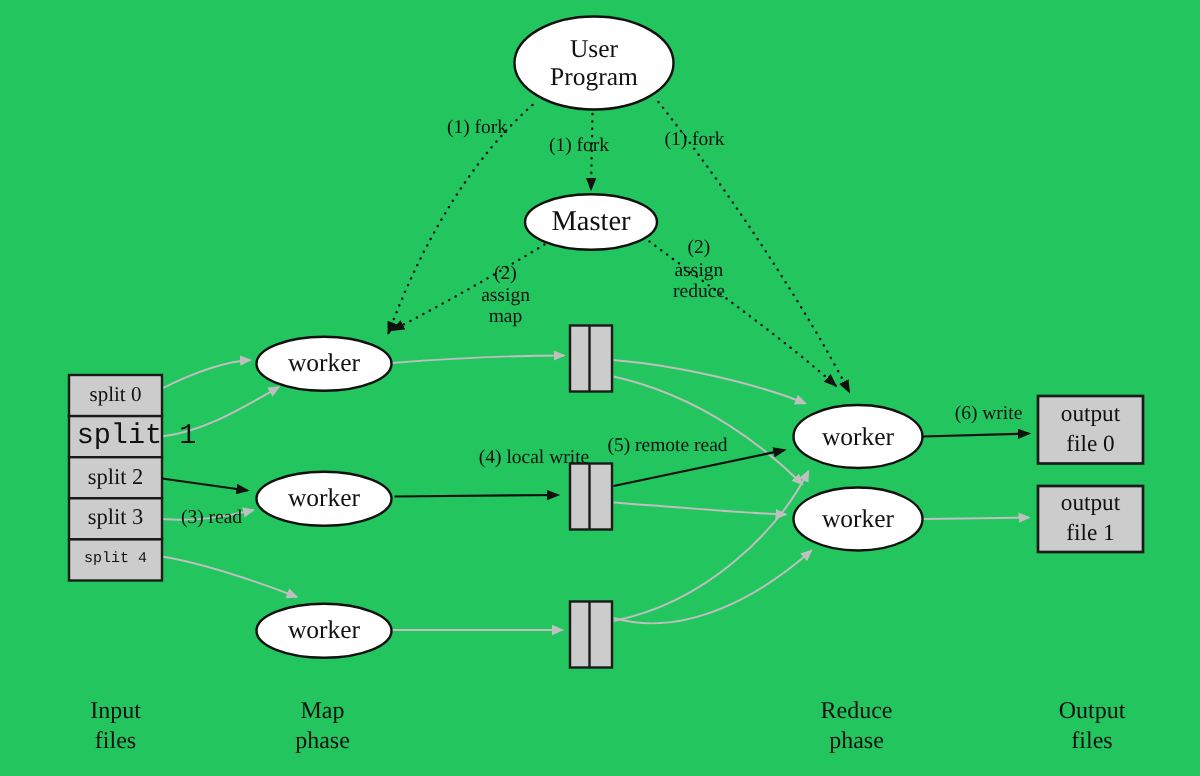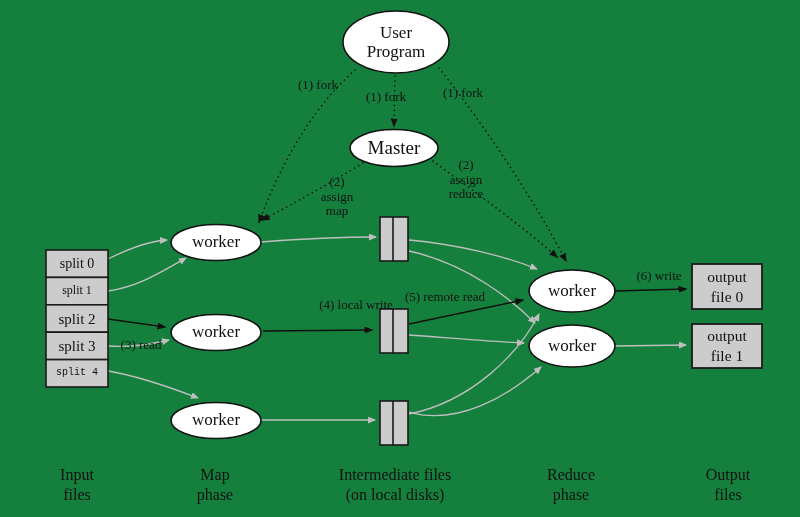--- a/index.html
+++ b/index.html
@@ -1,17 +1,17 @@
 <!DOCTYPE html>
 <html><head>
 <meta charset="utf-8">
 <style>
   html,body{margin:0;padding:0;background:#ffffff;}
   .stage{
-    position:relative;width:800px;height:517px;background:#15803d;overflow:hidden;
+    position:relative;width:800px;height:517px;background:#22c55e;overflow:hidden;
     font-family:"Liberation Serif","DejaVu Serif",serif;color:#111111;
   }
   .stage svg{position:absolute;left:0;top:0;}
   .lbl{
     position:absolute;transform:translate(-50%,-50%);
     white-space:pre-line;text-align:center;line-height:1.13;color:#111111;
   }
   .edge{font-size:13px;}
   .node{font-size:17px;}
   .phase{font-size:16px;line-height:1.28;}
@@ -97,21 +97,21 @@
   <div class="lbl node" style="left:396px;top:42px;">User
 Program</div>
   <div class="lbl" style="left:394px;top:148px;font-size:19px;">Master</div>
   <div class="lbl node" style="left:216px;top:242px;">worker</div>
   <div class="lbl node" style="left:216px;top:332px;">worker</div>
   <div class="lbl node" style="left:216px;top:420px;">worker</div>
   <div class="lbl node" style="left:572px;top:291px;">worker</div>
   <div class="lbl node" style="left:572px;top:346px;">worker</div>
 
   <div class="lbl" style="left:77px;top:264px;font-size:14px;">split 0</div>
-  <div class="lbl" style="left:77px;top:291px;font-size:12px;">split 1</div>
+  <div class="lbl" style="left:91px;top:291px;font-size:19px;font-family:Liberation Mono, monospace;">split 1</div>
   <div class="lbl" style="left:77px;top:319px;font-size:15px;">split 2</div>
   <div class="lbl" style="left:77px;top:346px;font-size:15px;">split 3</div>
   <div class="lbl" style="left:77px;top:373px;font-size:10px;font-family:Liberation Mono, monospace;">split 4</div>
 
   <div class="lbl" style="left:727px;top:287px;font-size:15.5px;line-height:1.3;">output
 file 0</div>
   <div class="lbl" style="left:727px;top:346px;font-size:15.5px;line-height:1.3;">output
 file 1</div>
 
   <div class="lbl edge" style="left:318px;top:85px;">(1) fork</div>
@@ -125,20 +125,18 @@
 reduce</div>
   <div class="lbl edge" style="left:141px;top:313px;margin-top:32px;">(3) read</div>
   <div class="lbl edge" style="left:316px;top:305px;margin-left:40px;">(4) local write</div>
   <div class="lbl edge" style="left:445px;top:297px;">(5) remote read</div>
   <div class="lbl edge" style="left:659px;top:276px;">(6) write</div>
 
   <div class="lbl phase" style="left:77px;top:485px;">Input
 files</div>
   <div class="lbl phase" style="left:215px;top:485px;">Map
 phase</div>
-  <div class="lbl phase" style="left:395px;top:485px;">Intermediate files
-(on local disks)</div>
   <div class="lbl phase" style="left:571px;top:485px;">Reduce
 phase</div>
   <div class="lbl phase" style="left:728px;top:485px;">Output
 files</div>
 
 </div>
 
 </body></html>

